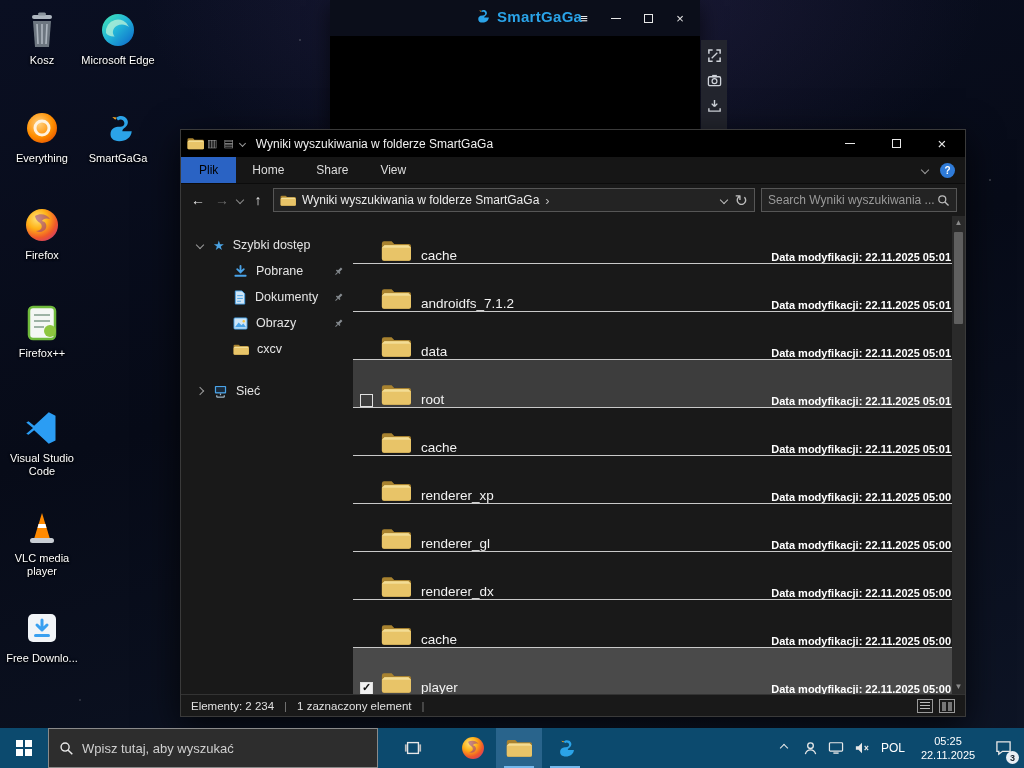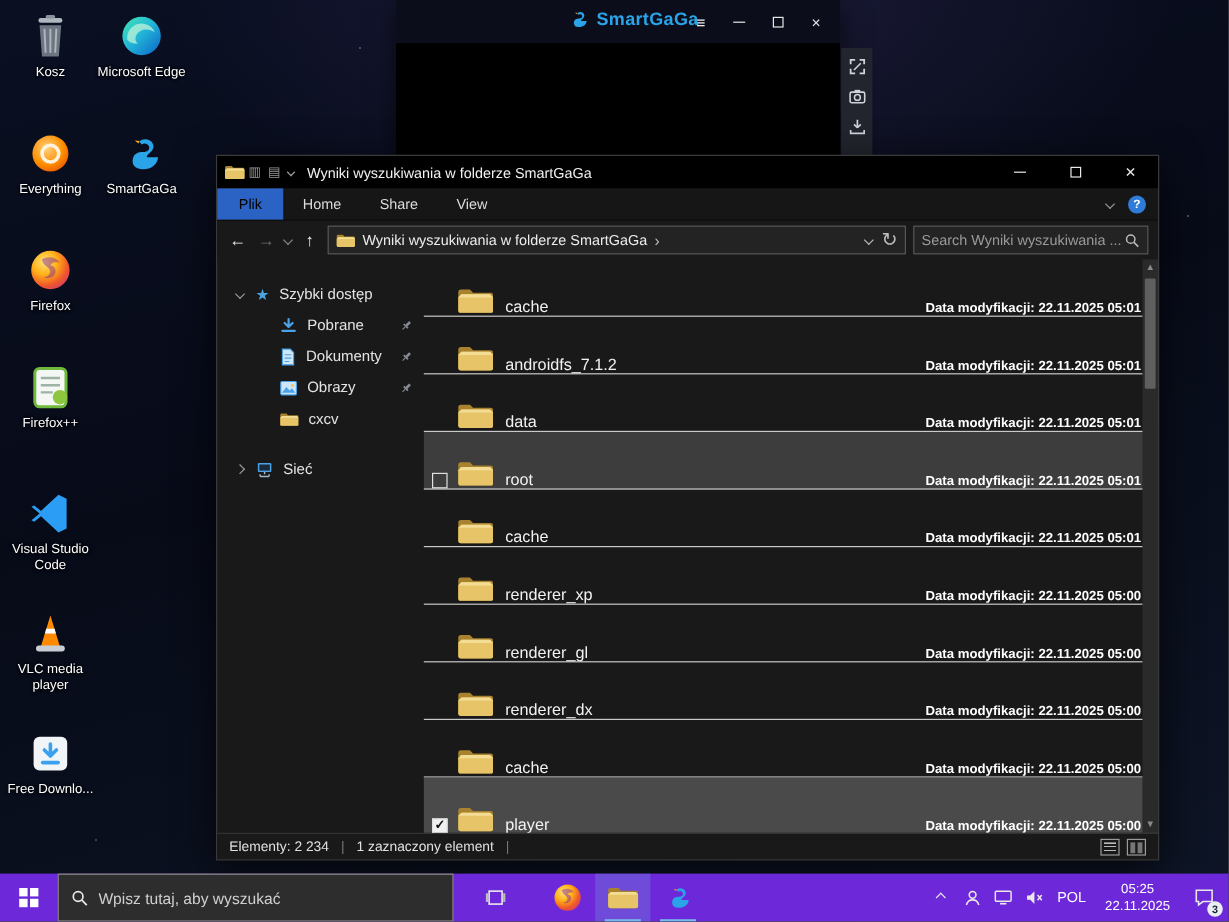--- a/index.html
+++ b/index.html
@@ -92,21 +92,21 @@
   .ex-scroll .spacer { flex:1; }
 
   .ex-status { height:22px; border-top:1px solid #333; display:flex; align-items:center; font-size:11.5px; color:#e0e0e0; padding:0 10px; gap:10px; background:#191919; }
   .ex-status .sep { color:#777; }
   .ex-status .vright { margin-left:auto; display:flex; gap:6px; }
   .view-ic { width:16px; height:14px; border:1px solid #9a9a9a; position:relative; }
   .view-ic.lines::after { content:""; position:absolute; inset:2px; background:repeating-linear-gradient(#bbb 0 1px, transparent 1px 3px); }
   .view-ic.thumb2 { background:linear-gradient(#777,#777) 2px 2px/4px 9px no-repeat, linear-gradient(#777,#777) 8px 2px/4px 9px no-repeat; }
 
   
-  .taskbar { left:0; bottom:0; width:1024px; height:40px; background:#6d28d9; z-index:20; display:flex; align-items:stretch; }
+  .taskbar { left:0; bottom:0; width:1024px; height:40px; background:#0c4a6e; z-index:20; display:flex; align-items:stretch; }
   .tb-start { width:48px; display:flex; align-items:center; justify-content:center; }
   .win-grid { display:grid; grid-template-columns:7px 7px; grid-template-rows:7px 7px; gap:2px; }
   .win-grid i { background:#fff; }
   .tb-search { width:330px; background:#2d2d2d; border:1px solid #8a8a8a; display:flex; align-items:center; gap:8px; padding:0 10px; margin:0; }
   .tb-search input { flex:1; background:transparent; border:none; outline:none; color:#cfcfcf; font-size:13px; font-family:inherit; }
   .tb-search input::placeholder { color:#cfcfcf; }
   .tb-btn { width:46px; display:flex; align-items:center; justify-content:center; position:relative; }
   .tb-btn.active { background:rgba(120,170,220,.28); }
   .tb-btn.open::after { content:""; position:absolute; bottom:0; left:8px; right:8px; height:2px; background:#76b9ed; }
   .tb-tray { margin-left:auto; display:flex; align-items:center; gap:2px; padding-right:4px; }

